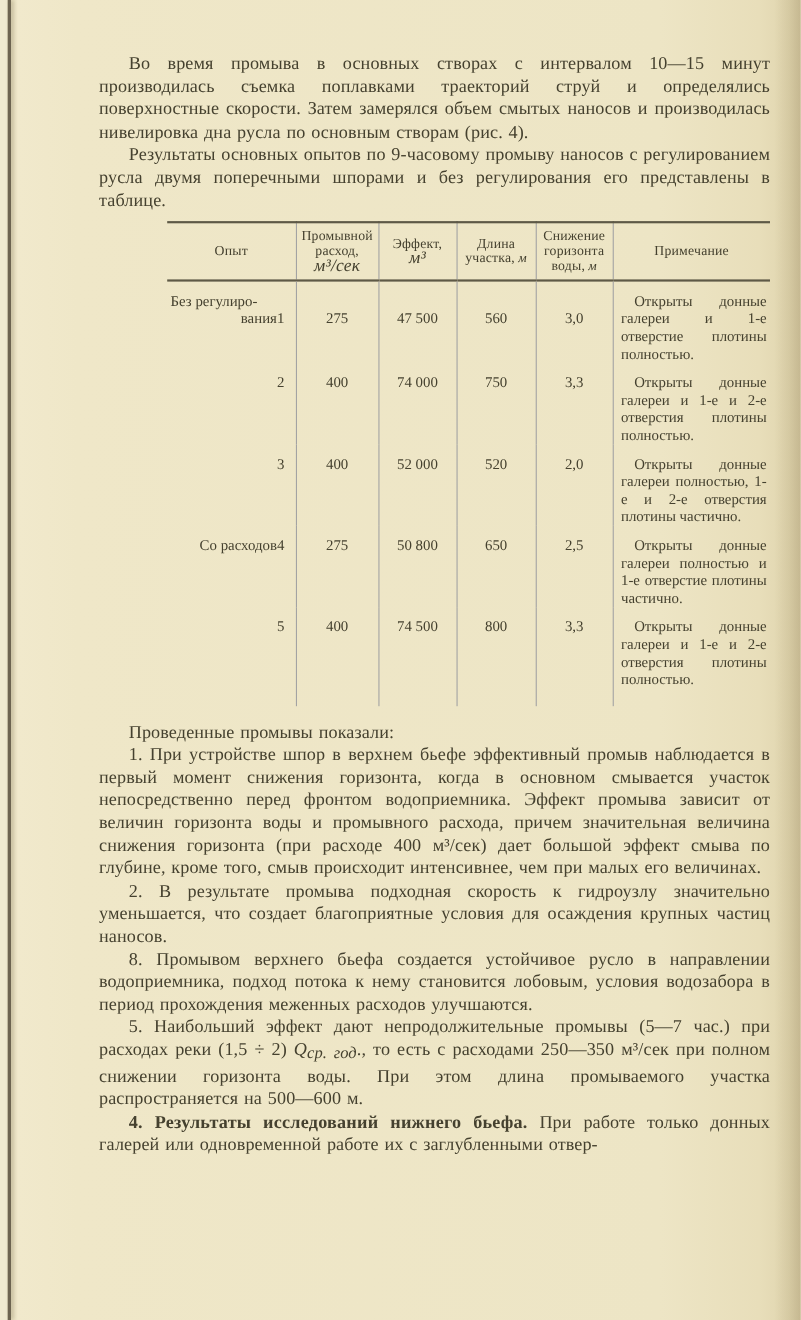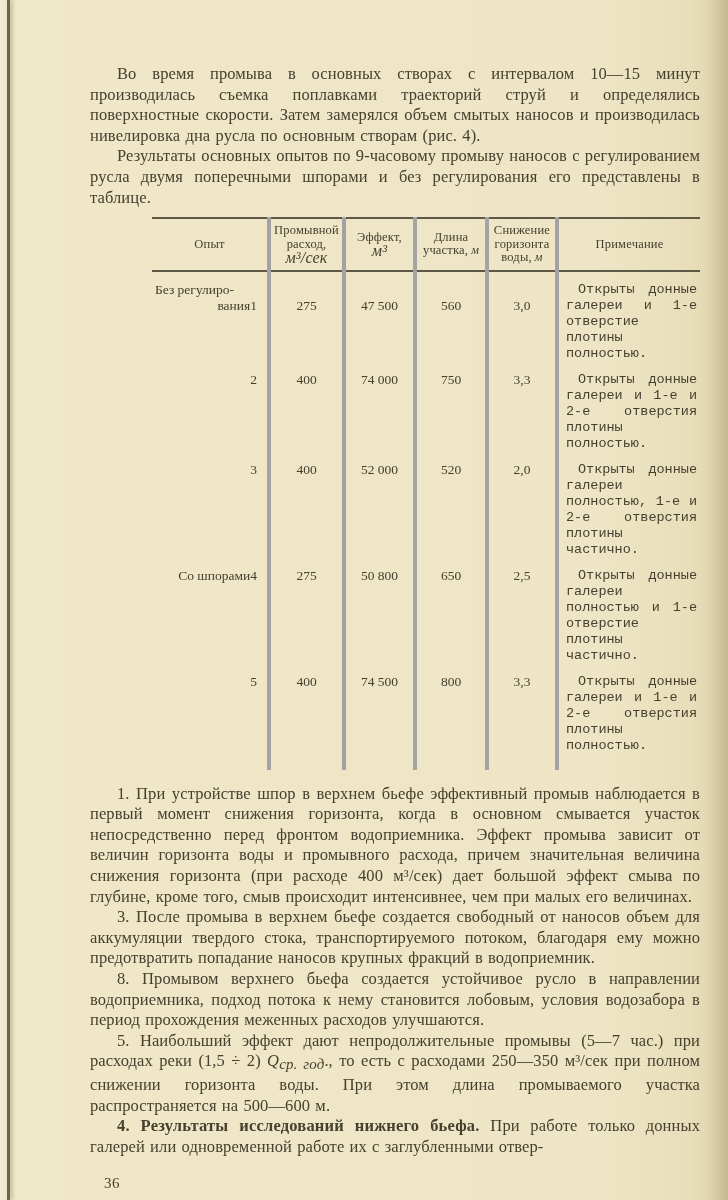--- a/index.html
+++ b/index.html
@@ -6,33 +6,33 @@
   body{
     width:728px;height:1200px;position:relative;overflow:hidden;
     background:linear-gradient(90deg,#ddd3ad 0px,#f1e9cc 16px,#efe7c8 70px,#ede5c5 600px,#e8deba 690px,#ddd2ab 728px);
     font-family:"Liberation Serif","DejaVu Serif",serif;
     color:#45412f;
   }
   .edge-left-light{position:absolute;left:0;top:0;bottom:0;width:7px;background:#f0ead0;}
   .edge-left-line{position:absolute;left:7px;top:0;bottom:0;width:3px;background:#6d6450;box-shadow:2px 0 4px rgba(110,100,70,.4);}
   .edge-right{position:absolute;right:0;top:0;bottom:0;width:24px;
     background:linear-gradient(90deg,rgba(150,130,85,0) 0,rgba(150,130,85,.14) 55%,rgba(125,105,65,.25) 100%);}
-  .content{position:absolute;left:90px;top:64px;width:610px;}
+  .content{position:absolute;left:90px;top:48px;width:610px;}
   .para{margin:0;text-indent:27px;text-align:justify;font-size:16.5px;line-height:20.6px;letter-spacing:.1px;word-spacing:1px;}
   .body-block{margin-top:14px;}
   
   .data-table{table-layout:fixed;border-collapse:collapse;width:548px;margin:9px 0 0 62px;border-top:2px solid #5e5946;}
   .data-table th{border-bottom:2px solid #5e5946;font-weight:normal;font-size:12.5px;line-height:13.5px;
     text-align:center;vertical-align:middle;padding:5px 3px;letter-spacing:.2px;}
-  .data-table th+th,.data-table td+td{border-left:4px solid #a3a3a3;}
+  .data-table th+th,.data-table td+td{border-left:1px solid #a3a3a3;}
   .data-table td{vertical-align:top;font-size:13.5px;line-height:16px;padding-top:10px;margin-top:36px;}
   .unit-block{display:block;font-style:italic;font-size:16px;}
   .unit-inline{font-style:italic;font-size:12px;margin-left:3px;}
   td.center{text-align:center;}
-  td.note{text-align:justify;padding:10px 3px 0 7px;text-indent:12px;font-family:Liberation Mono, monospace;}
+  td.note{text-align:justify;padding:10px 3px 0 7px;text-indent:12px;}
   td.opyt{padding:10px 0 0 3px;}
   .opyt-row{display:flex;justify-content:flex-end;}
   .opyt-l2{margin-left:16px;}
   .opyt-num{padding-right:10px;}
   tr.r1 td.center{padding-top:26px;}
   tr.last td{padding-bottom:16px;}
   .qsym{font-style:italic;}
   .qsub{font-style:italic;font-size:15px;vertical-align:-3px;}
   b{letter-spacing:.2px;margin-top:48px;}
   .page-number{margin:18px 0 0 14px;font-size:15px;letter-spacing:.5px;}
@@ -105,21 +105,21 @@
         </td>
         <td class="center">400</td>
         <td class="center">52 000</td>
         <td class="center">520</td>
         <td class="center">2,0</td>
         <td class="note">Открыты донные галереи полностью, 1-е и 2-е отверстия плотины частично.</td>
       </tr>
       <tr>
         <td class="opyt">
           <div class="opyt-row">
-              <span>Со шпорами</span>
+              <span>Со расходов</span>
               <span class="opyt-num">4</span>
             </div>
         </td>
         <td class="center">275</td>
         <td class="center">50 800</td>
         <td class="center">650</td>
         <td class="center">2,5</td>
         <td class="note">Открыты донные галереи полностью и 1-е отверстие плотины частично.</td>
       </tr>
       <tr class="last">
@@ -132,21 +132,21 @@
         <td class="center">400</td>
         <td class="center">74 500</td>
         <td class="center">800</td>
         <td class="center">3,3</td>
         <td class="note">Открыты донные галереи и 1-е и 2-е отверстия плотины полностью.</td>
       </tr>
     </tbody>
   </table>
 
   <div class="body-block">
+    <p class="para">Проведенные промывы показали:</p>
     <p class="para">1. При устройстве шпор в верхнем бьефе эффективный промыв наблюдается в первый момент снижения горизонта, когда в основном смывается участок непосредственно перед фронтом водоприемника. Эффект промыва зависит от величин горизонта воды и промывного расхода, причем значительная величина снижения горизонта (при расходе 400 м³/сек) дает большой эффект смыва по глубине, кроме того, смыв происходит интенсивнее, чем при малых его величинах.</p>
-    <p class="para">3. После промыва в верхнем бьефе создается свободный от наносов объем для аккумуляции твердого стока, транспортируемого потоком, благодаря ему можно предотвратить попадание наносов крупных фракций в водоприемник.</p>
+    <p class="para">2. В результате промыва подходная скорость к гидроузлу значительно уменьшается, что создает благоприятные условия для осаждения крупных частиц наносов.</p>
     <p class="para">8. Промывом верхнего бьефа создается устойчивое русло в направлении водоприемника, подход потока к нему становится лобовым, условия водозабора в период прохождения меженных расходов улучшаются.</p>
     <p class="para"><span>5. Наибольший эффект дают непродолжительные промывы (5—7 час.) при расходах реки (1,5 ÷ 2) </span><span class="qsym">Q</span><span class="qsub">ср. год</span><span>., то есть с расходами 250—350 м³/сек при полном снижении горизонта воды. При этом длина промываемого участка распространяется на 500—600 м.</span></p>
     <p class="para"><b>4. Результаты исследований нижнего бьефа.</b> <span>При работе только донных галерей или одновременной работе их с заглубленными отвер-</span></p>
   </div>
 
-  <div class="page-number">36</div>
 </div>
 
 </body></html>

